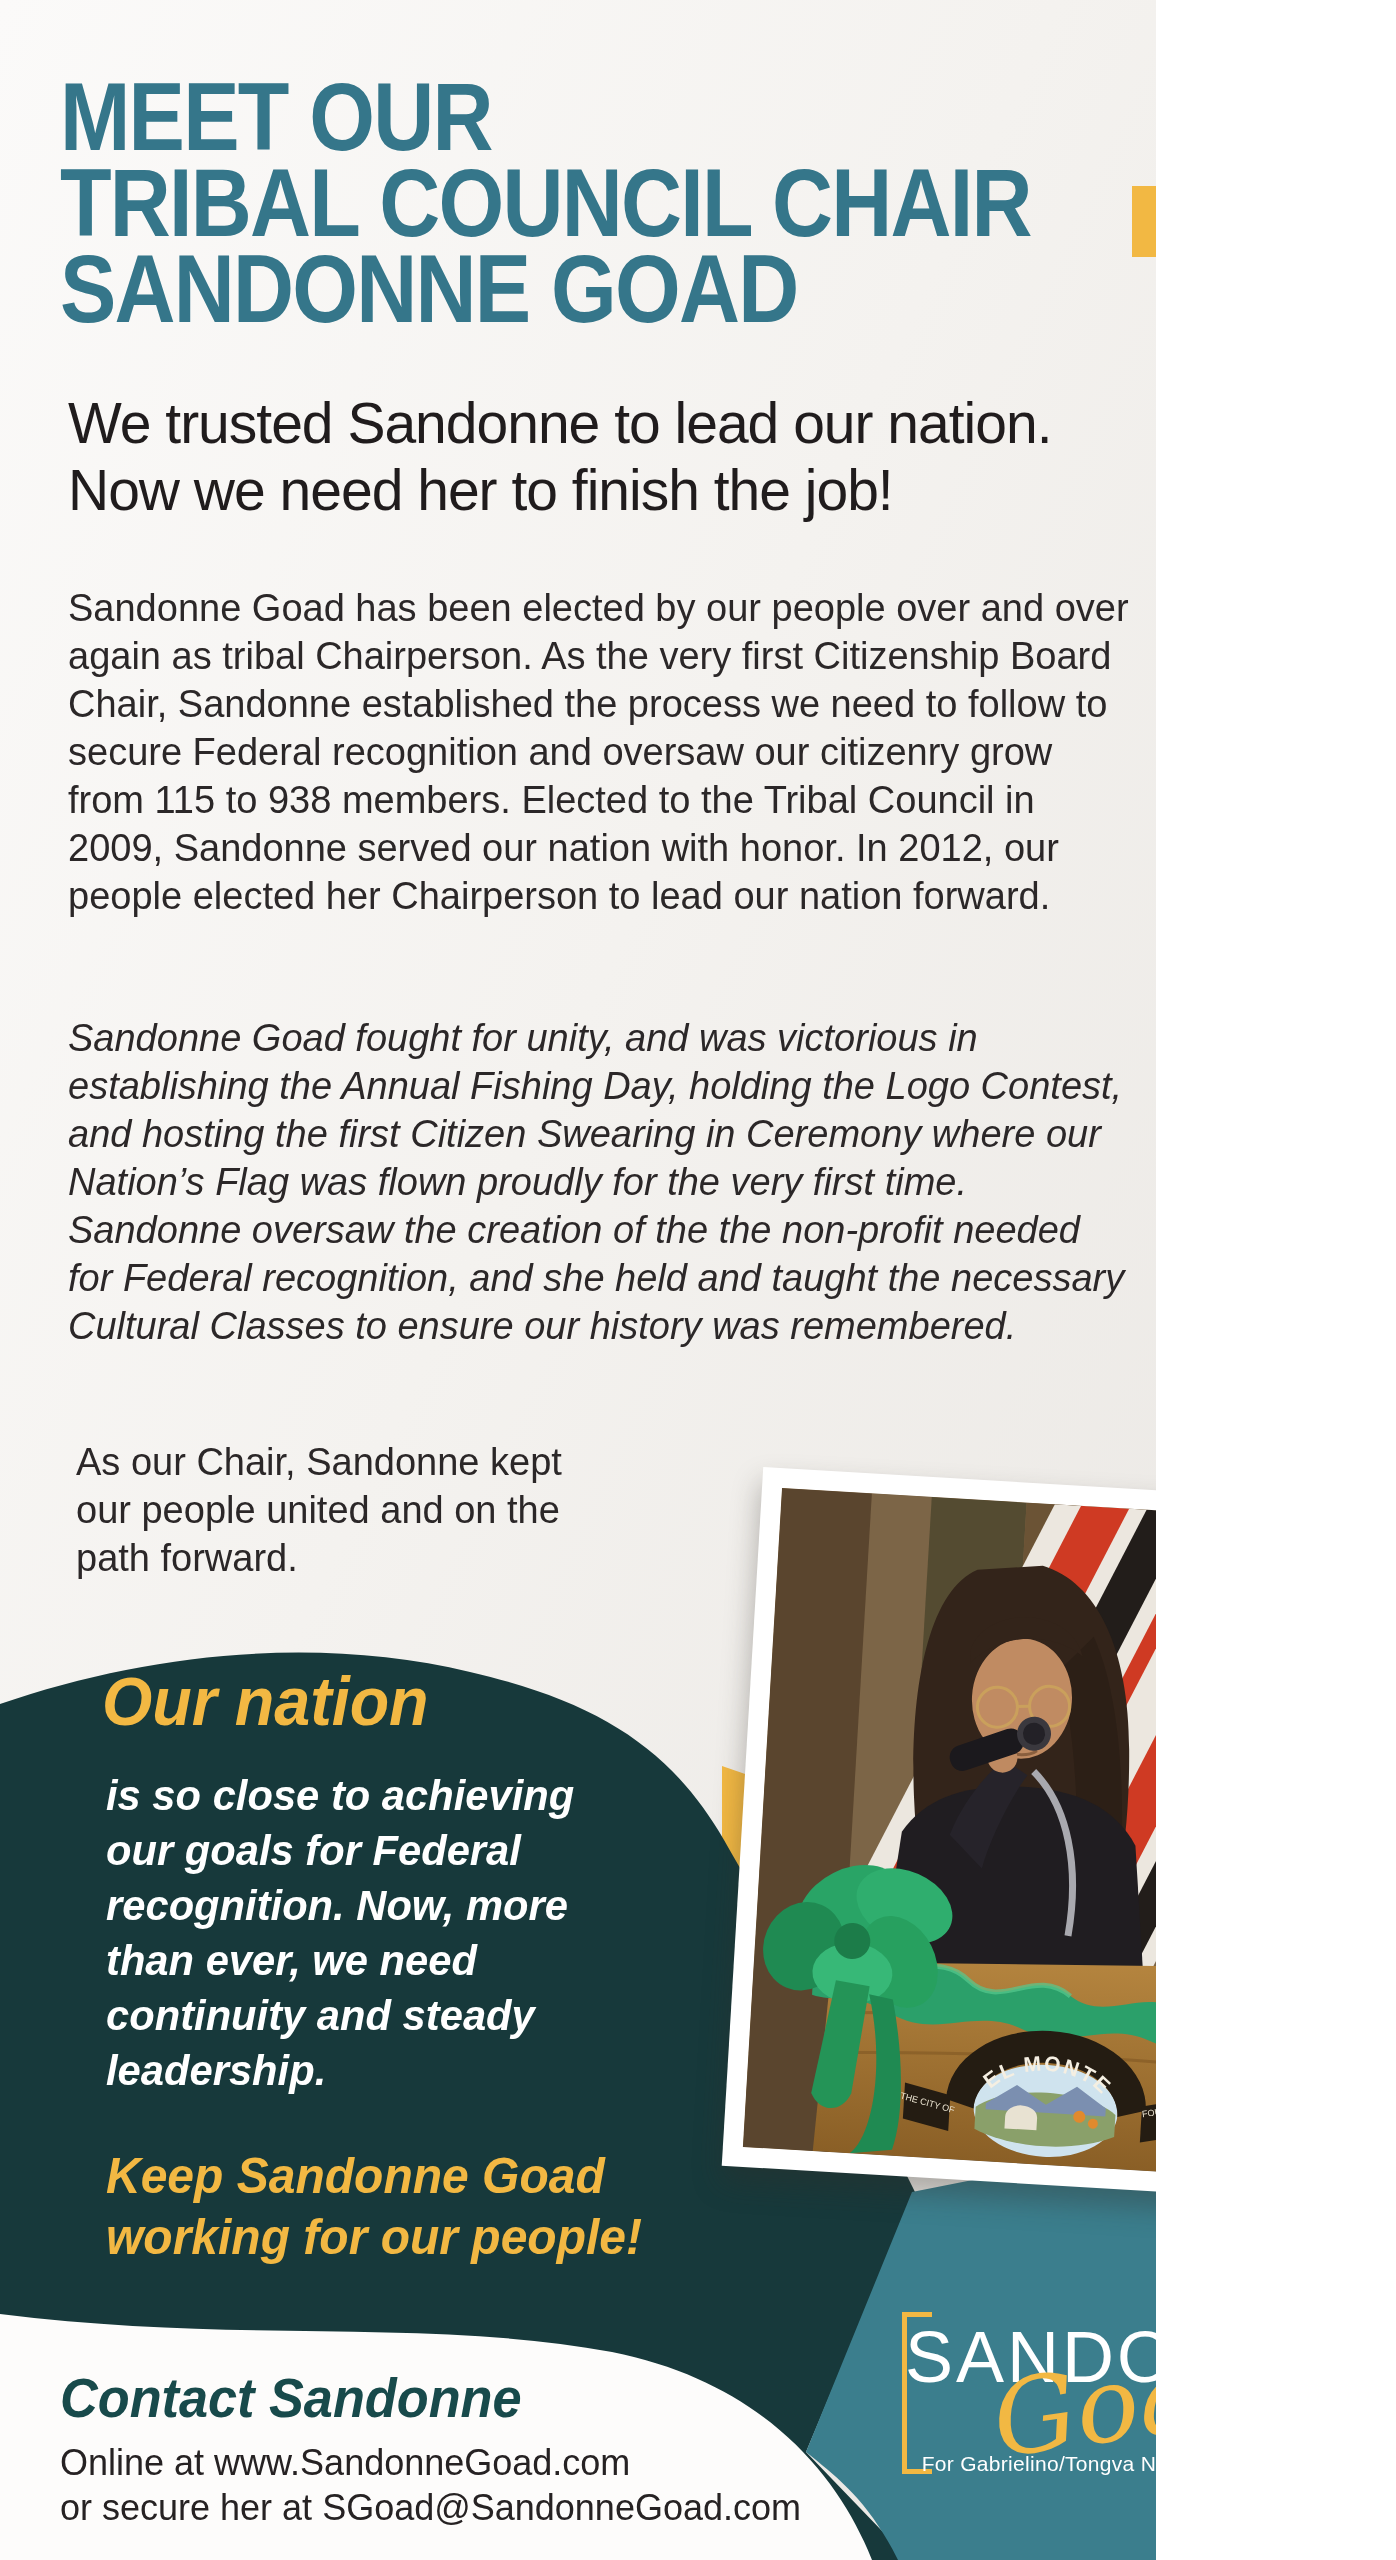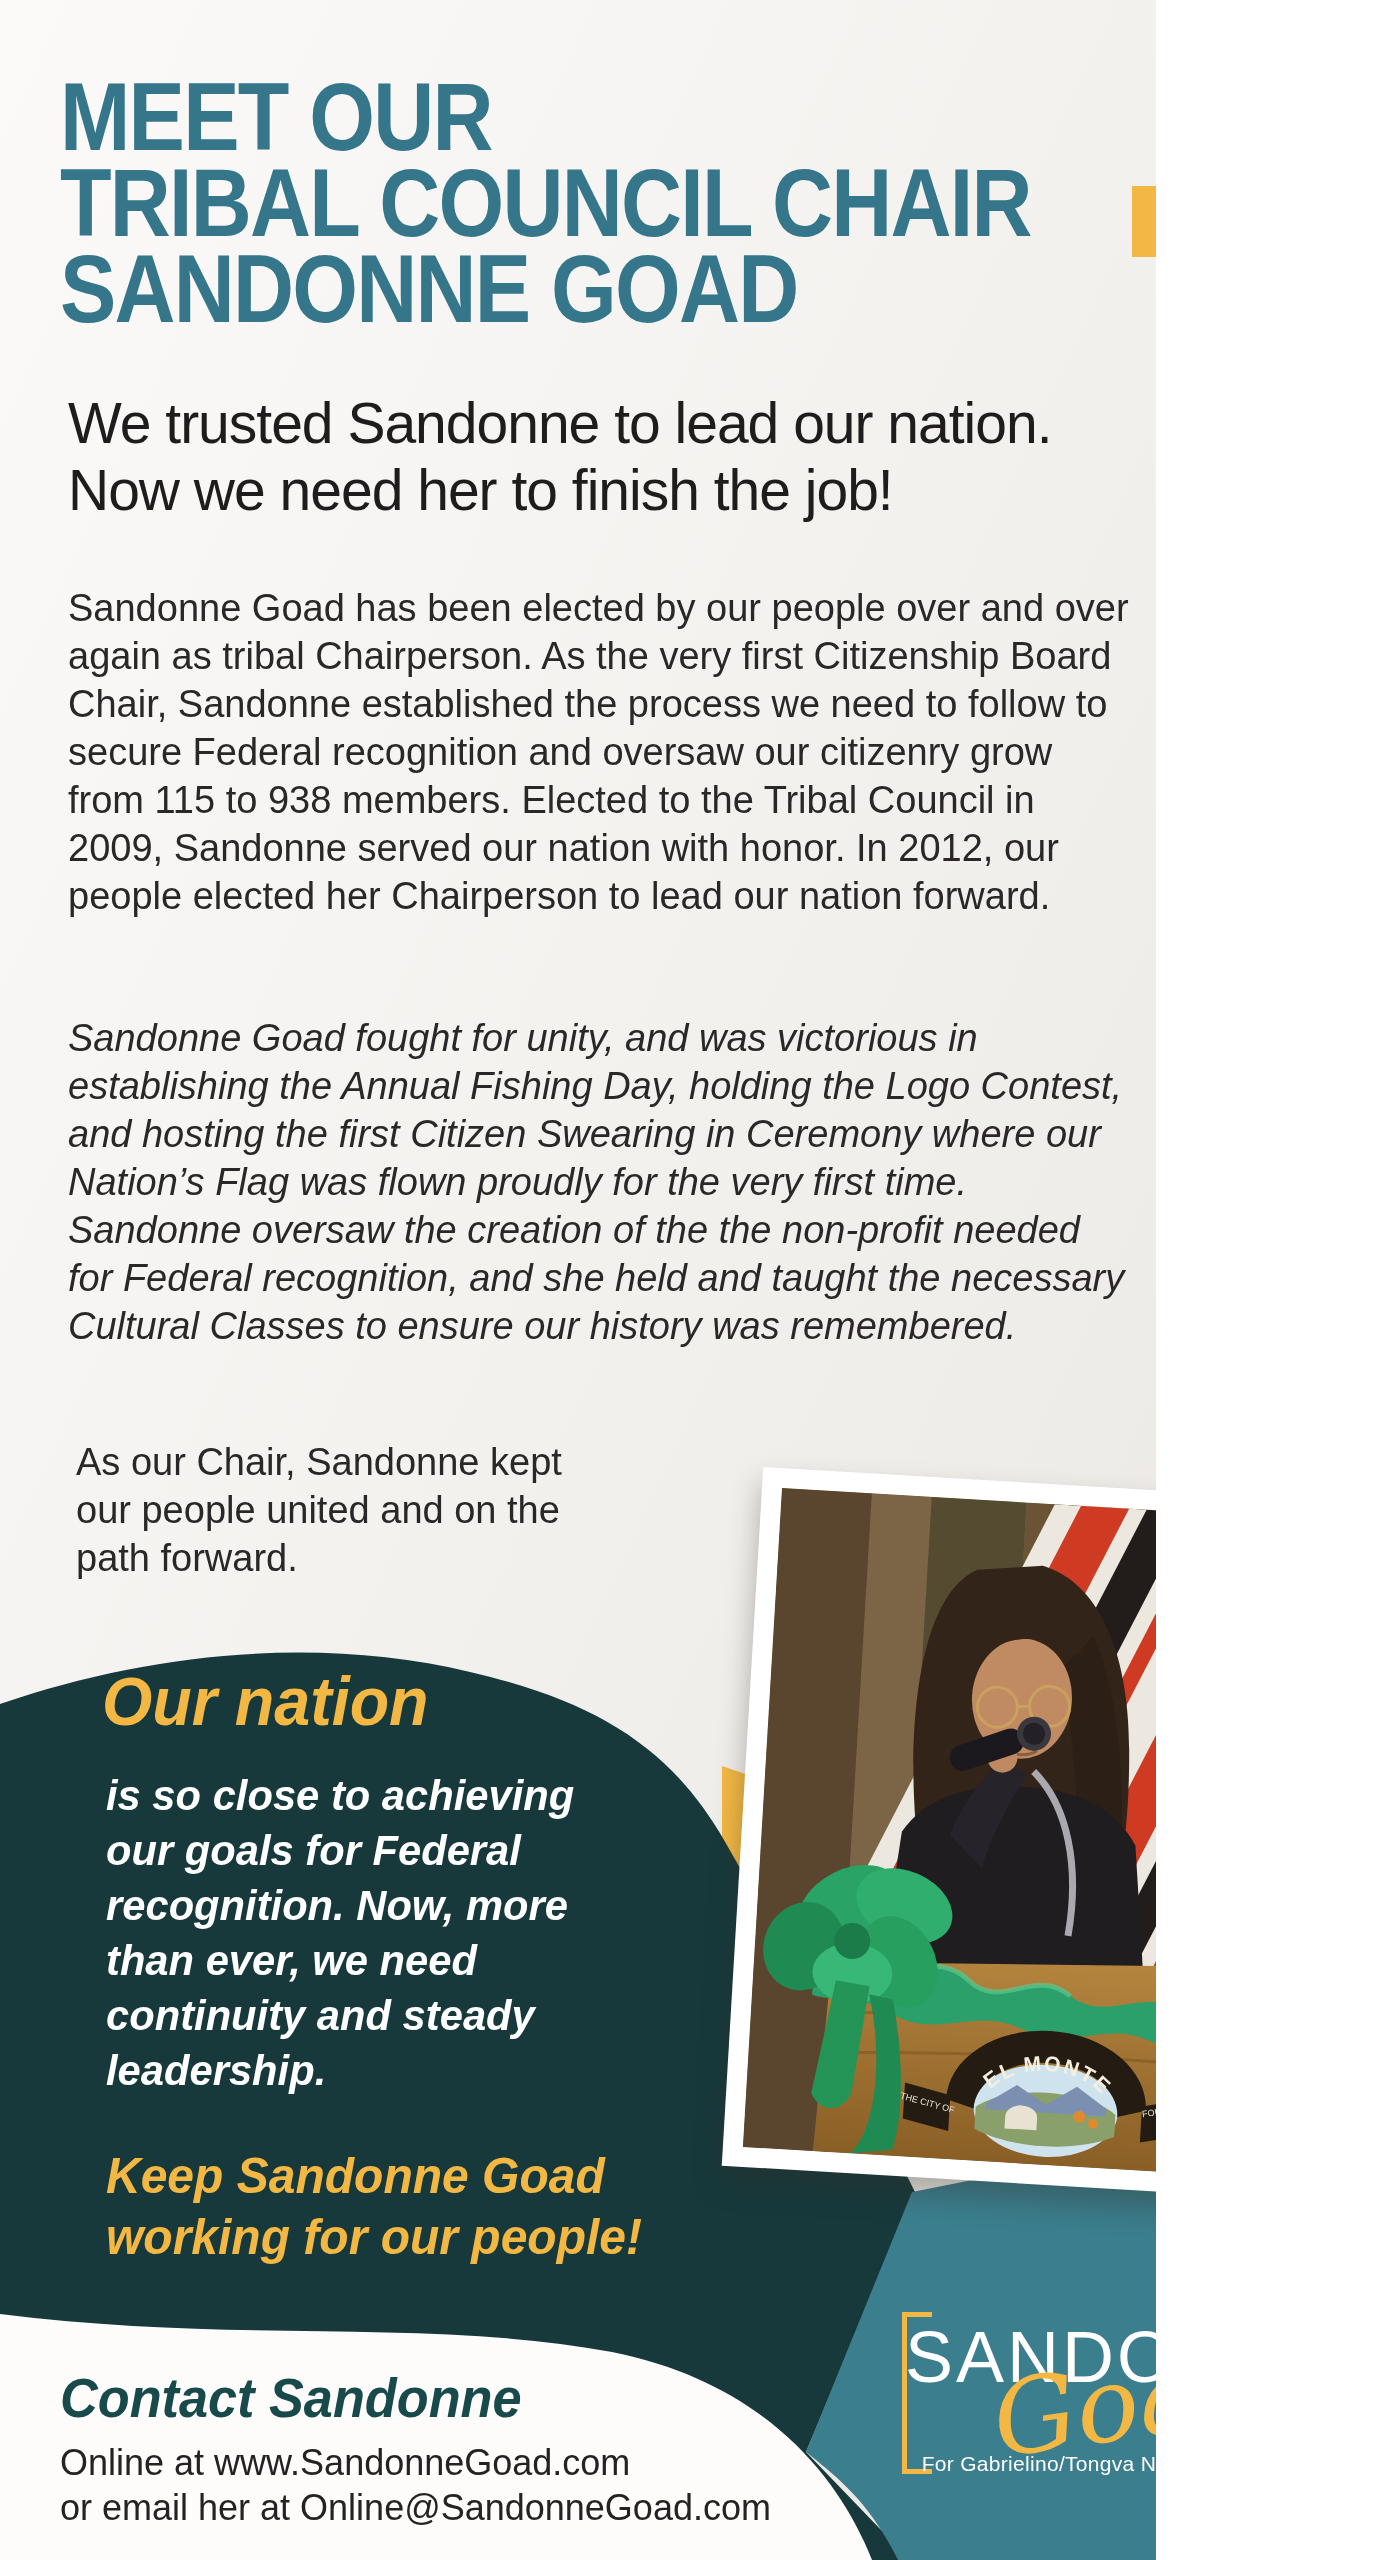--- a/index.html
+++ b/index.html
@@ -94,21 +94,21 @@
 our goals for Federal
 recognition. Now, more
 than ever, we need
 continuity and steady
 leadership.</div>
   <div class="cta">Keep Sandonne Goad
 working for our people!</div>
 
   <div class="contact-h">Contact Sandonne</div>
   <div class="contact-lines">Online at www.SandonneGoad.com
-or email her at Online@SandonneGoad.com</div>
+or secure her at SGoad@SandonneGoad.com</div>
 
   <div class="photo-frame">
     <div class="photo-inner">
       <svg viewBox="0 0 522 660" width="522" height="660" aria-hidden="true">
         <defs>
           <linearGradient id="wood" x1="0" y1="0" x2="0" y2="1">
             <stop offset="0" stop-color="#b5853f"></stop>
               <stop offset="1" stop-color="#8a5f26"></stop>
           </linearGradient>
         </defs>

